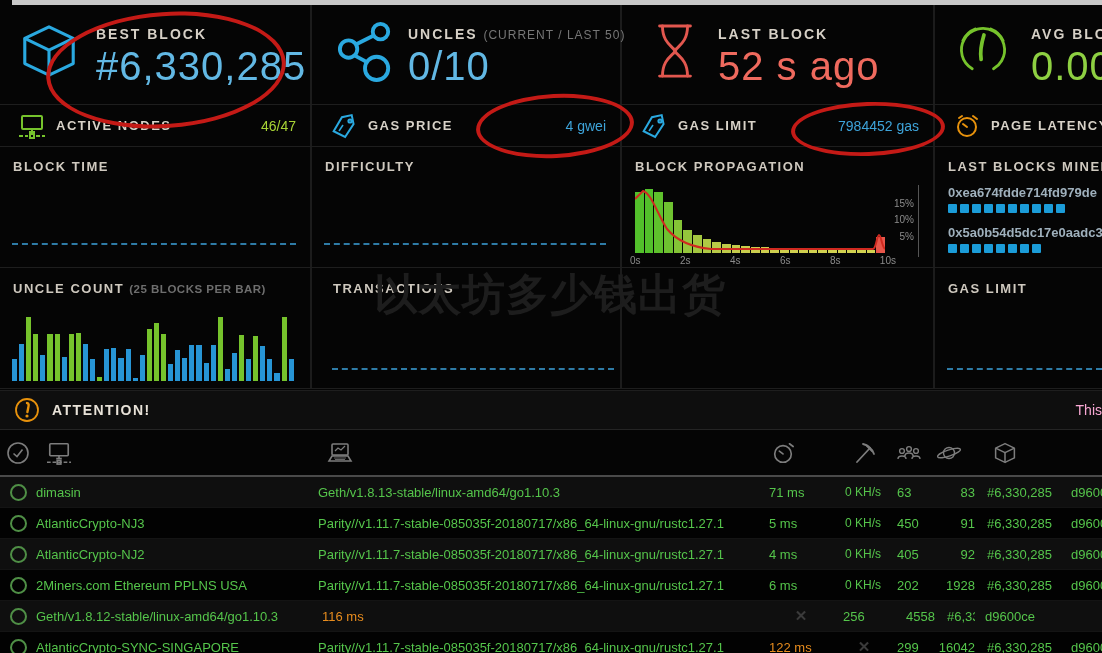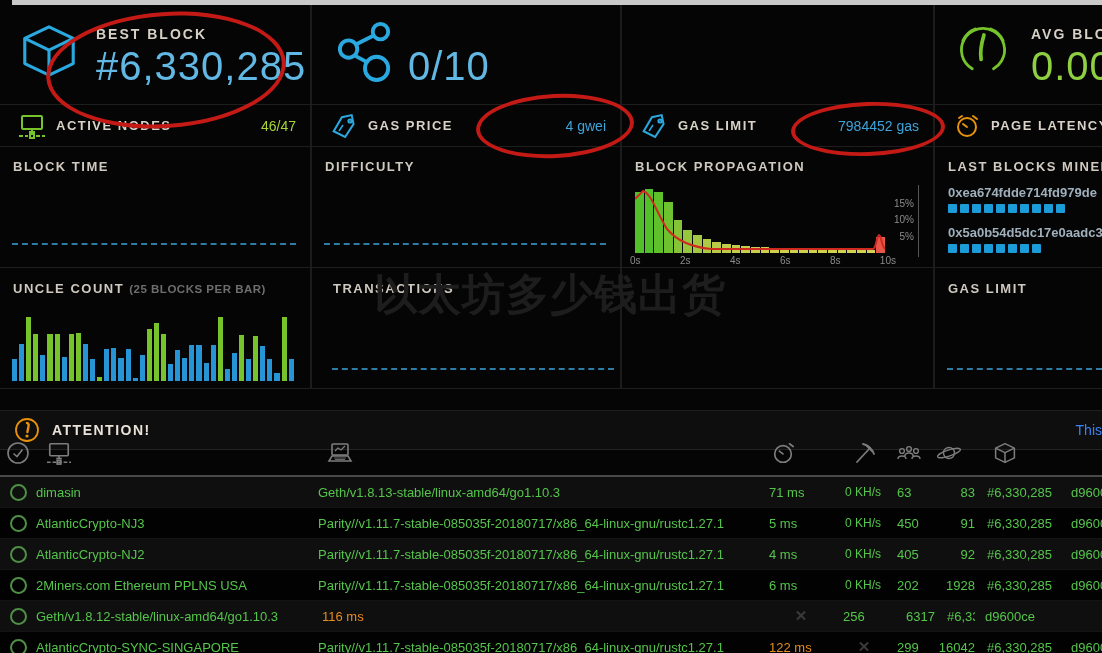--- a/index.html
+++ b/index.html
@@ -36,23 +36,23 @@
   .prop-axis{position:absolute;left:296px;top:38px;width:1px;height:72px;background:#555;}
   
   #uncle-bars{position:absolute;left:12px;top:48px;width:282px;height:64px;display:flex;align-items:flex-end;gap:2px;}
   .ubar{flex:1;}
   
   .miner-addr{font-size:13px;font-weight:bold;color:#9fb0bc;white-space:nowrap;margin:0 0 4px 0;}
   .sqrow{display:flex;gap:3px;margin-bottom:12px;}
   .sq{width:9px;height:9px;border-radius:1px;background:#1b9cd8;}
   #miners-list{position:absolute;left:13px;top:38px;right:0;overflow:hidden;}
   
-  .attention{position:absolute;left:0;top:410px;width:1102px;height:38px;background:#0e0e0e;border-top:1px solid #1e1e1e;border-bottom:1px solid #242424;}
+  .attention{position:absolute;left:0;top:390px;width:1102px;height:38px;background:#0e0e0e;border-top:1px solid #1e1e1e;border-bottom:1px solid #242424;}
   .att-label{position:absolute;left:52px;top:11px;font-size:14px;font-weight:bold;letter-spacing:1.5px;color:#e8e2d8;}
-  .att-right{position:absolute;right:0px;top:11px;font-size:14px;color:#3b82f6;white-space:nowrap;}
+  .att-right{position:absolute;right:0px;top:11px;font-size:14px;color:#f9a8d4;white-space:nowrap;}
   
   .tgrid{display:grid;grid-template-columns:36px 282px 447px 72px 54px 44px 40px 86px 70px;align-items:center;}
   .thead{position:absolute;left:0;top:430px;width:1102px;height:45px;border-bottom:2px solid #4a4a4a;}
   .thead .tgrid{height:45px;}
   .hic{display:flex;align-items:center;}
   .tbody{position:absolute;left:0;top:477px;width:1102px;}
   .trow{height:30px;border-bottom:1px solid #141414;font-size:13px;color:#55c54b;}
   .trow:nth-child(odd){background:#0f0f0f;}
   .trow:nth-child(even){background:#020202;}
   .cell{white-space:nowrap;overflow:hidden;}
@@ -95,21 +95,33 @@
   </div>
   <div class="bigstat" style="left:312px;width:308px">
     <span class="bigicon" style="left:24px">
       <svg width="58" height="62" viewBox="0 0 60 64" fill="none" stroke="#2aa9e0" stroke-width="4">
         <circle cx="46" cy="12" r="8"></circle>
           <circle cx="13" cy="30" r="9"></circle>
           <circle cx="42" cy="50" r="12"></circle>
         <path d="M39 16 L21 25"></path>
           <path d="M20 37 L33 44"></path>
       </svg></span>
+    <div class="biglabel"><span>UNCLES</span> <span class="bigsub">(CURRENT / LAST 50)</span></div>
     <div class="bigvalue v-blue">0/10</div>
+  </div>
+  <div class="bigstat" style="left:622px;width:311px">
+    <span class="bigicon" style="left:26px">
+      <svg width="54" height="62" viewBox="0 0 56 64" fill="none" stroke="#e2574f" stroke-width="3" stroke-linecap="round">
+        <path d="M12 6 H44"></path>
+          <path d="M12 58 H44"></path>
+        <path d="M15 6 C15 24 26 27 28 32 C30 27 41 24 41 6"></path>
+        <path d="M15 58 C15 40 26 37 28 32 C30 37 41 40 41 58"></path>
+      </svg></span>
+    <div class="biglabel">LAST BLOCK</div>
+    <div class="bigvalue v-red">52 s ago</div>
   </div>
   <div class="bigstat" style="left:935px;width:260px">
     <span class="bigicon" style="left:18px">
       <svg width="60" height="60" viewBox="0 0 64 64" fill="none" stroke="#76c32c" stroke-width="3" stroke-linecap="round">
         <circle cx="32" cy="32" r="23" stroke-dasharray="120 25" transform="rotate(120 32 32)"></circle>
         <path d="M33 16 C30 26 29 36 30 42" stroke-width="4"></path>
         <path d="M10 22 A25 25 0 0 1 24 9" stroke-width="2"></path>
           <path d="M40 9 A25 25 0 0 1 54 22" stroke-width="2"></path>
       </svg></span>
     <div class="biglabel">AVG BLOC</div>
@@ -428,21 +440,21 @@
         <div class="cell c-bhash">d9600ce</div>
       </div>
       <div class="trow tgrid">
         <div class="cell c-pin">
           <div class="pin-circle"></div>
         </div>
         <div class="cell ">Geth/v1.8.12-stable/linux-amd64/go1.10.3</div>
         <div class="cell c-lat lat-warn">116 ms</div>
         <div class="cell hx">✕</div>
         <div class="cell c-peers">256</div>
-        <div class="cell c-pend">6317</div>
+        <div class="cell c-pend">4558</div>
         <div class="cell c-block">#6,330,285</div>
         <div class="cell c-bhash">d9600ce</div>
       </div>
       <div class="trow tgrid">
         <div class="cell c-pin">
           <div class="pin-circle"></div>
         </div>
         <div class="cell ">AtlanticCrypto-SYNC-SINGAPORE</div>
         <div class="cell ">Parity//v1.11.7-stable-085035f-20180717/x86_64-linux-gnu/rustc1.27.1</div>
         <div class="cell c-lat lat-warn">122 ms</div>

